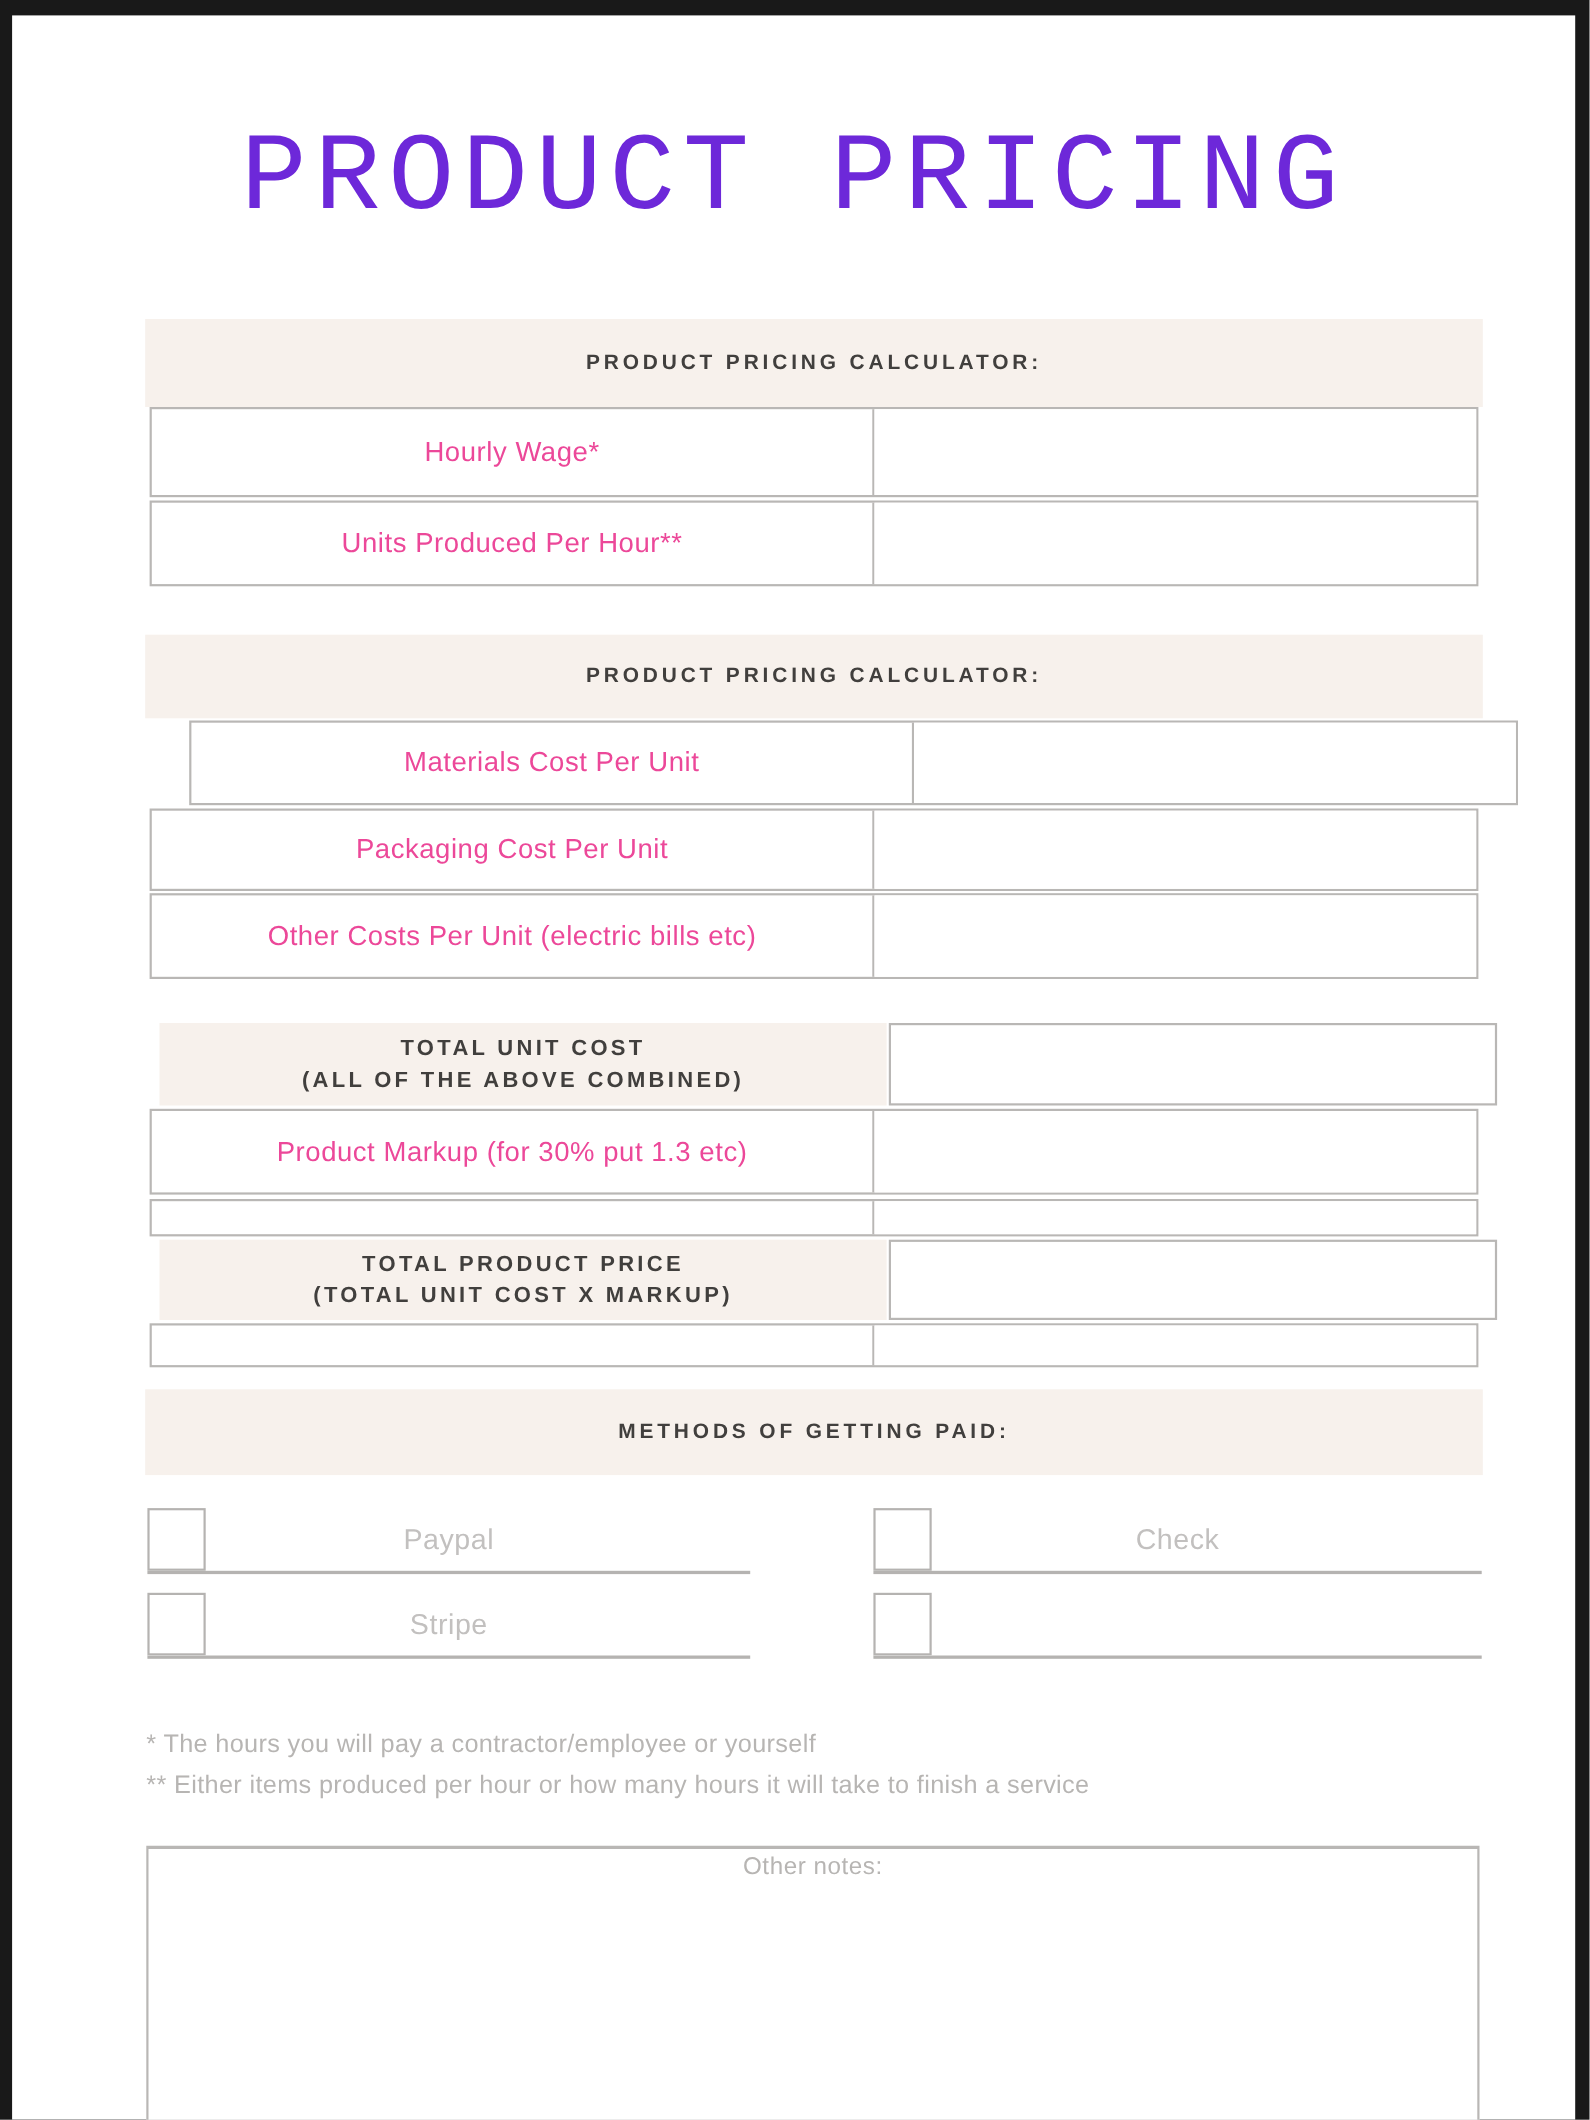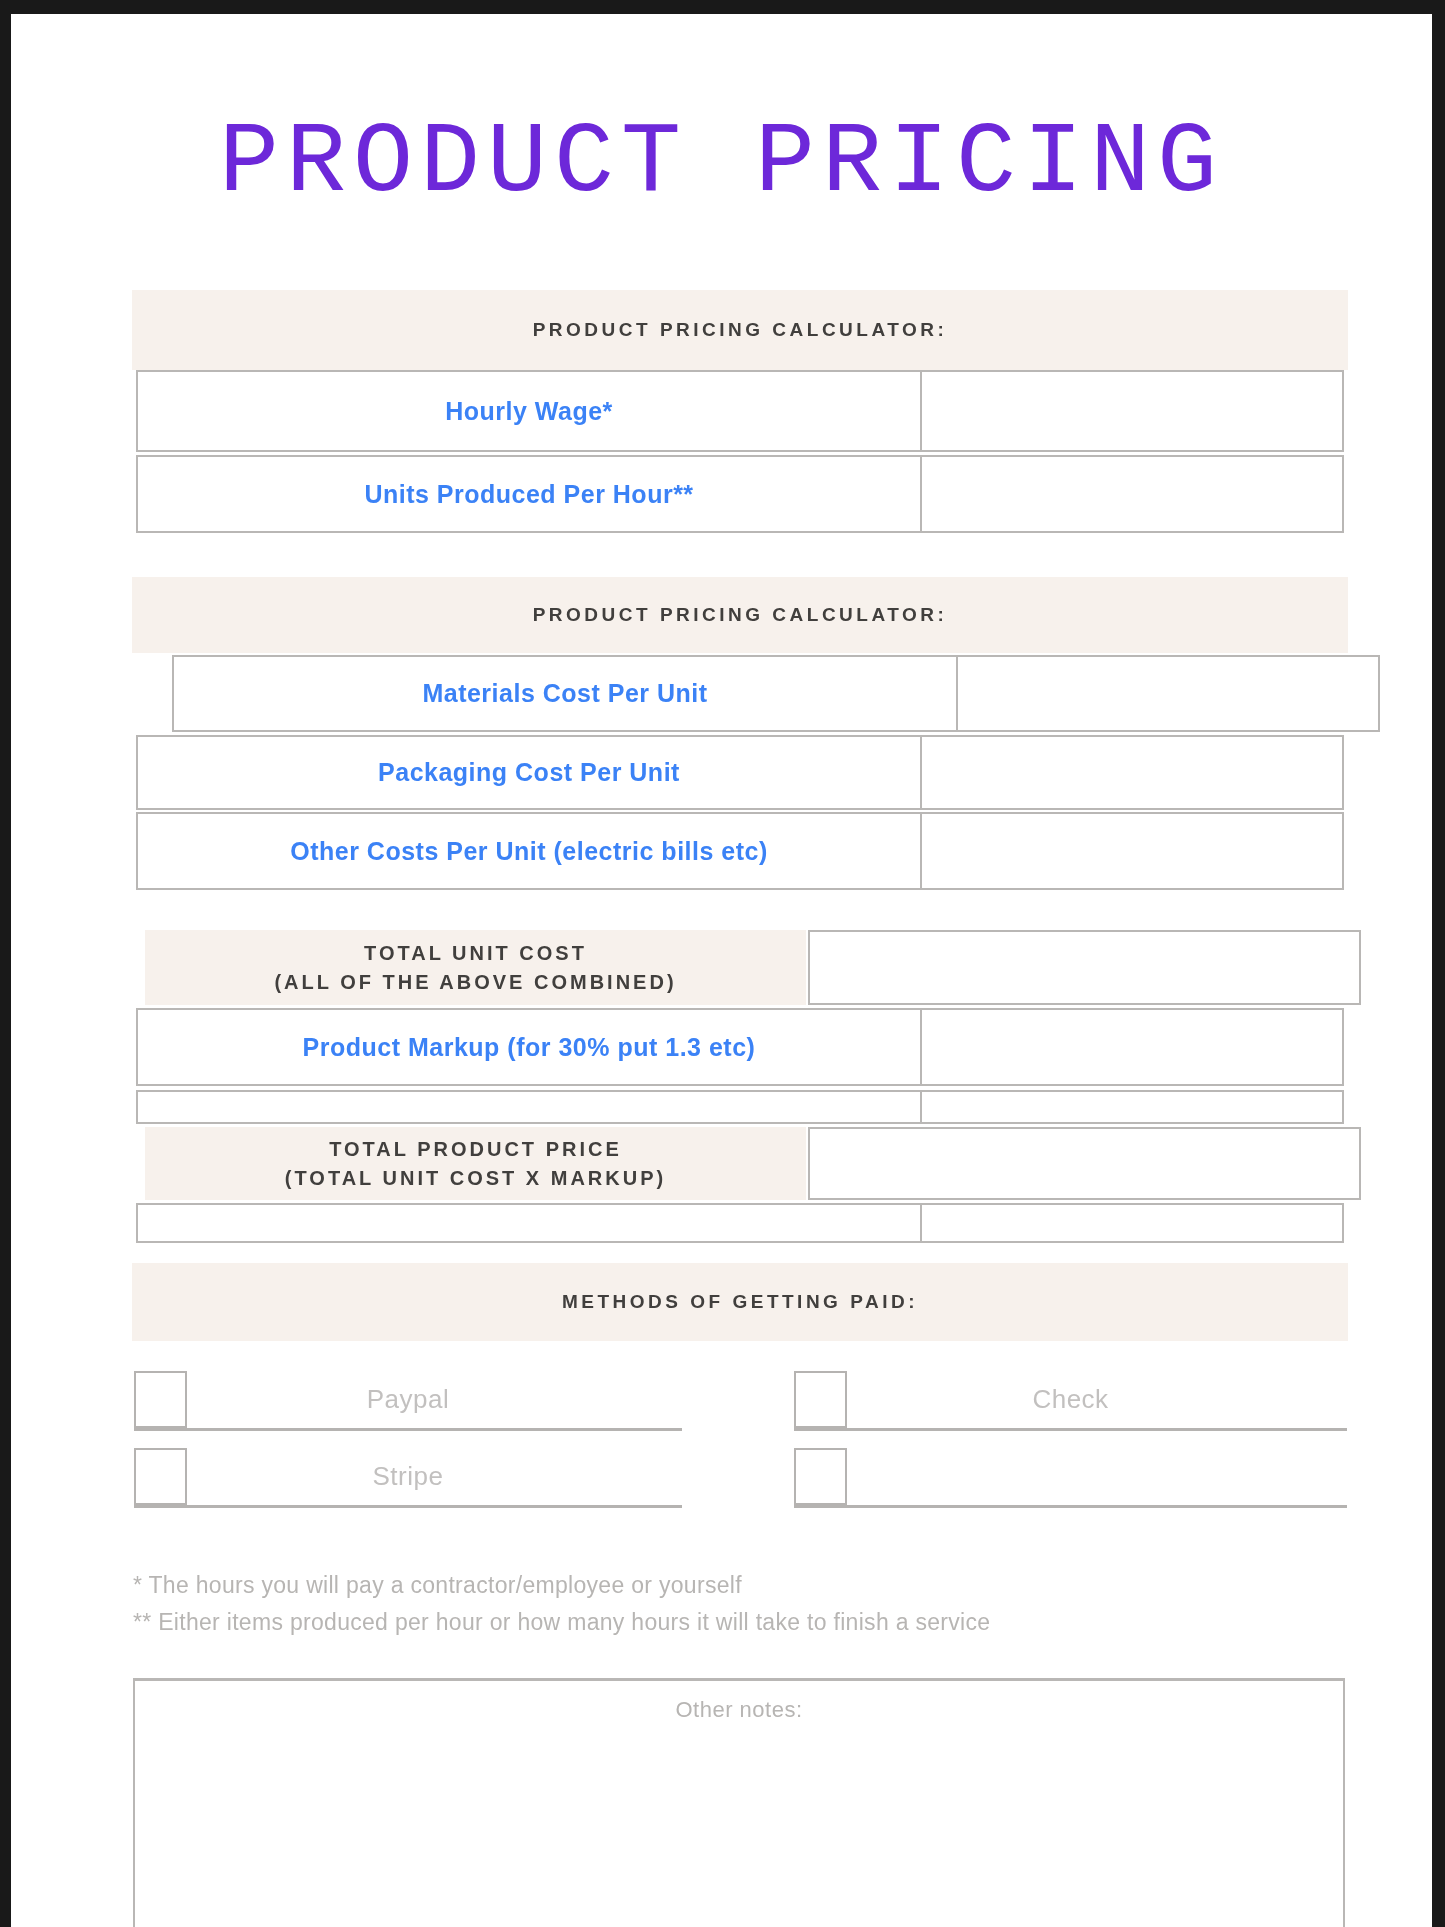--- a/index.html
+++ b/index.html
@@ -31,23 +31,23 @@
   .hdr1 { top:276px;  height:80px; }
   .hdr2 { top:563px;  height:76px; }
   .hdr4 { top:1249px; height:78px; }
 
   .row {
     position:absolute; left:4px; width:1208px;
     border:2px solid #b9b7b5; box-sizing:border-box;
     display:flex; background:#fff;
   }
   .row .label-cell {
-    width:784px; border-right:2px solid #b9b7b5; box-sizing:border-box;
+    width:657px; border-right:2px solid #b9b7b5; box-sizing:border-box;
     display:flex; align-items:center; justify-content:center;
-    color:#3b82f6; font-size:25px; letter-spacing:0.5px; text-align:center;font-weight:bold;
+    color:#ec4899; font-size:25px; letter-spacing:0.5px; text-align:center;
   }
   .row .input-cell { flex:1; background:#fff; }
 
   .r1 { top:356px;  height:82px; }
   .r2 { top:441px;  height:78px; }
   .r3 { top:641px;  height:77px;margin-left:36px; }
   .r4 { top:721px;  height:75px; }
   .r5 { top:798px;  height:78px; }
   .rB { top:994px;  height:78px; }
   .rC { top:1076px; height:34px; }
@@ -92,21 +92,21 @@
   }
   .fn1 { top:1556px; }
   .fn2 { top:1593px; }
 
   .notes-box {
     position:absolute; left:1px; top:1664px; width:1212px; height:280px;
     border:2px solid #b9b7b5; border-top-width:3px; box-sizing:border-box;
     background:#fff; text-align:center;
   }
   .notes-title {
-    margin-top:16px; color:#b7b5b3; font-size:22px; letter-spacing:0.5px;
+    margin-top:3px; color:#b7b5b3; font-size:22px; letter-spacing:0.5px;
   }
 </style>
 </head>
 <body>
 
 <div class="page">
 
   <div class="doc-title">PRODUCT PRICING</div>
 
   <div class="content">

